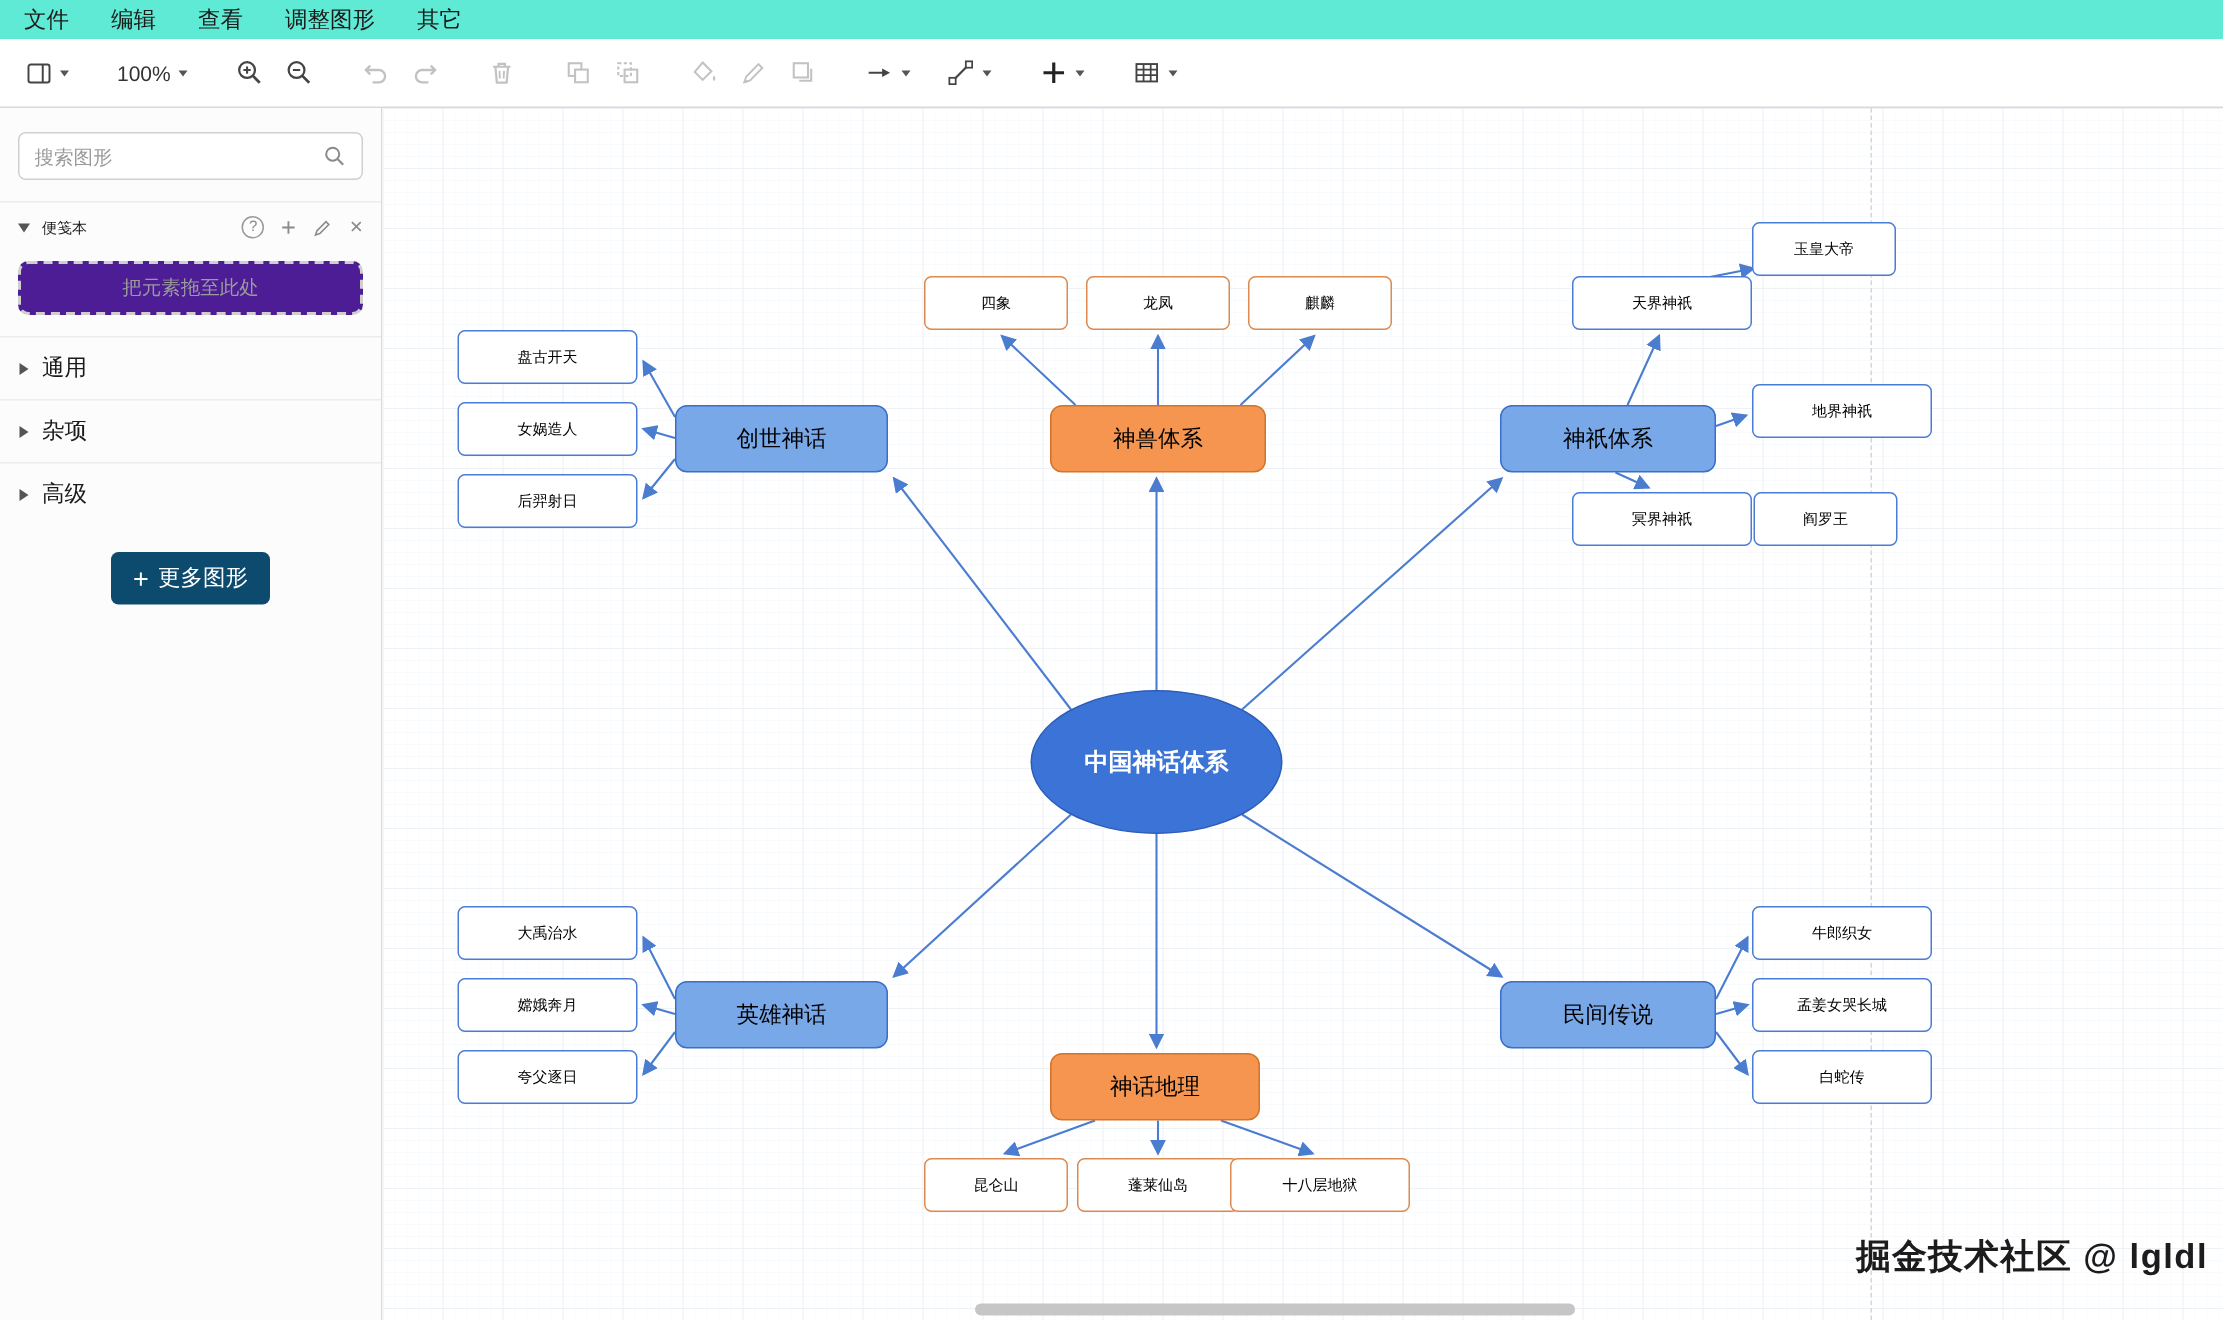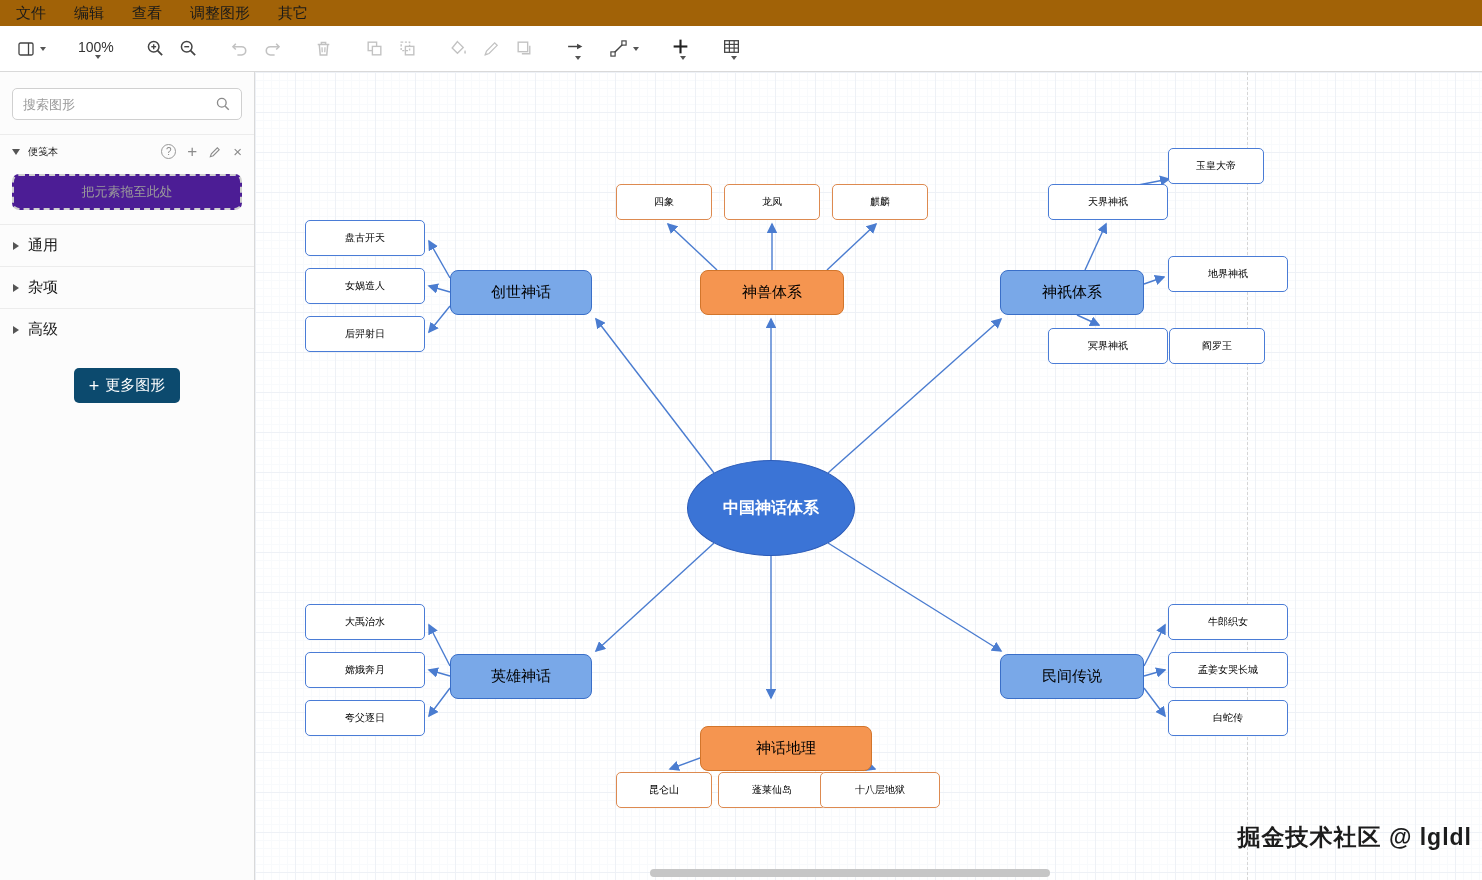--- a/index.html
+++ b/index.html
@@ -7,36 +7,36 @@
   body {
     width:1482px; height:880px; position:relative; overflow:hidden;
     font-family:"Liberation Sans","DejaVu Sans",sans-serif;
     background:#fff; color:#1a1a1a;
   }
 
   
   .menubar{
     position:absolute; left:0; top:0; right:0; height:26px;
     display:flex; align-items:center; gap:28px; padding-left:16px;
-    font-size:15px; background:#a16207;
+    font-size:15px; background:#5eead4;
   }
   .menubar span{ cursor:default; }
 
   
   .toolbar{
     position:absolute; left:0; top:26px; right:0; height:46px;
     display:flex; align-items:center; padding-left:14px;
     background:#fff; border-bottom:1px solid #d9d9d9;
   }
   .tbtn{ display:flex; align-items:center; padding:4px 3px; cursor:pointer; }
   .caret{ display:inline-block; width:0; height:0;
     border-left:3.5px solid transparent; border-right:3.5px solid transparent;
     border-top:4px solid #555; margin-left:5px; }
   .zoomtxt{ font-size:14px; color:#333; }
-  .ml-lg{ margin-left:26px;flex-direction:column; } .ml-md{ margin-left:18px; } .ml-sm{ margin-left:8px; }
+  .ml-lg{ margin-left:26px; } .ml-md{ margin-left:18px; } .ml-sm{ margin-left:8px; }
 
   
   .sidebar{
     position:absolute; left:0; top:72px; bottom:0; width:255px;
     background:#fcfcfc; border-right:1px solid #d9d9d9;
   }
   .searchwrap{ padding:16px 12px 14px 12px; position:relative; }
   .searchwrap input{
     width:100%; height:32px; border:1px solid #d0d0d0; border-radius:5px;
     padding:0 30px 0 10px; font-size:13px; outline:none; background:#fff;
@@ -338,21 +338,21 @@
       <line x1="889" y1="616" x2="910" y2="644" marker-end="url(#arr)"></line>
     </g>
   </svg>
 
   <div class="node centernode" style="left:432px;top:388px;width:168px;height:96px">中国神话体系</div>
 
   <div class="node branch blue" style="left:195px;top:198px;width:142px;height:45px">创世神话</div>
   <div class="node branch orange" style="left:445px;top:198px;width:144px;height:45px">神兽体系</div>
   <div class="node branch blue" style="left:745px;top:198px;width:144px;height:45px">神祇体系</div>
   <div class="node branch blue" style="left:195px;top:582px;width:142px;height:45px">英雄神话</div>
-  <div class="node branch orange" style="left:445px;top:654px;width:172px;height:45px">神话地理</div>
+  <div class="node branch orange" style="left:445px;top:630px;width:140px;height:45px">神话地理</div>
   <div class="node branch blue" style="left:745px;top:582px;width:144px;height:45px">民间传说</div>
 
   <div class="node leaf" style="left:50px;top:148px;width:120px;height:36px">盘古开天</div>
   <div class="node leaf" style="left:50px;top:196px;width:120px;height:36px">女娲造人</div>
   <div class="node leaf" style="left:50px;top:244px;width:120px;height:36px">后羿射日</div>
 
   <div class="node leaf orangeb" style="left:361px;top:112px;width:96px;height:36px">四象</div>
   <div class="node leaf orangeb" style="left:469px;top:112px;width:96px;height:36px">龙凤</div>
   <div class="node leaf orangeb" style="left:577px;top:112px;width:96px;height:36px">麒麟</div>
 

